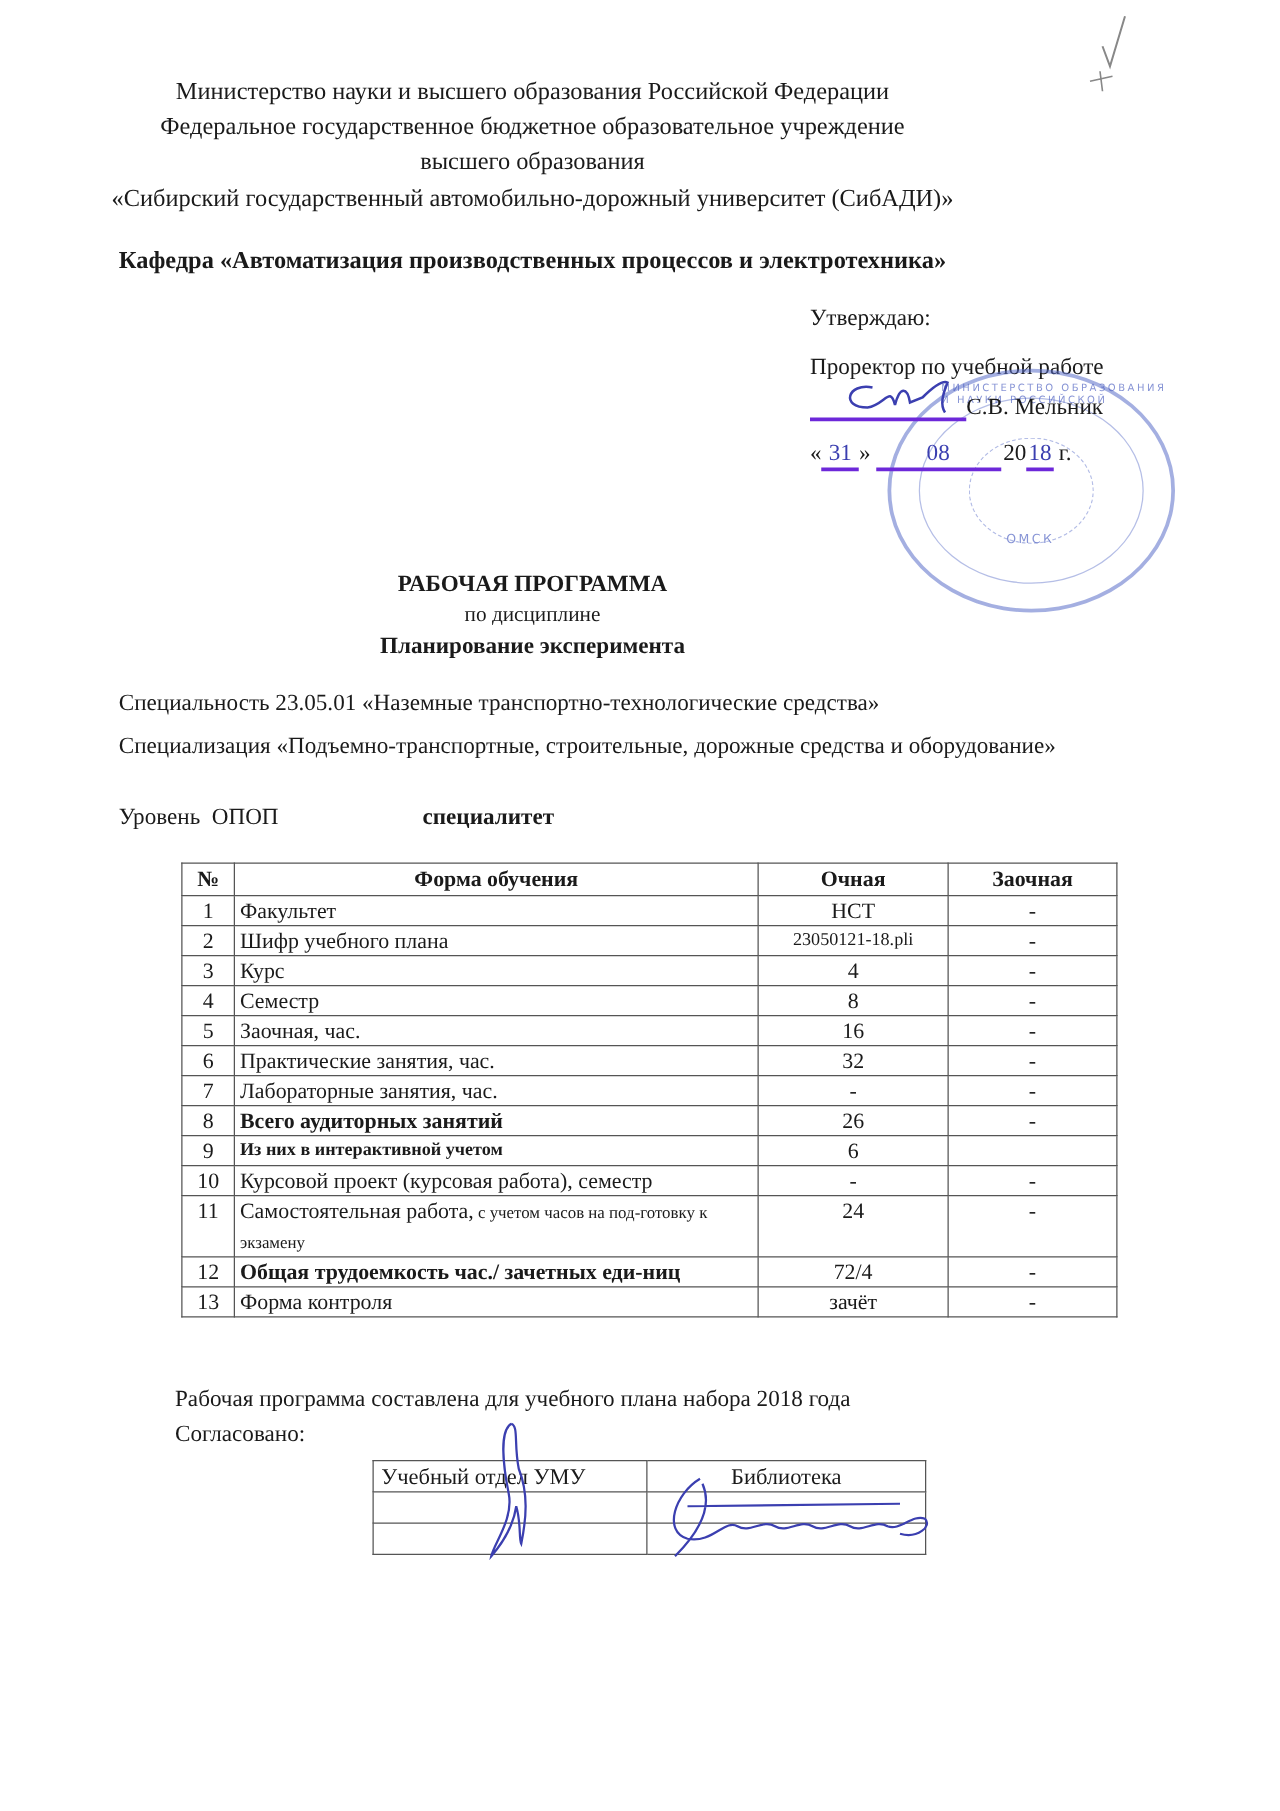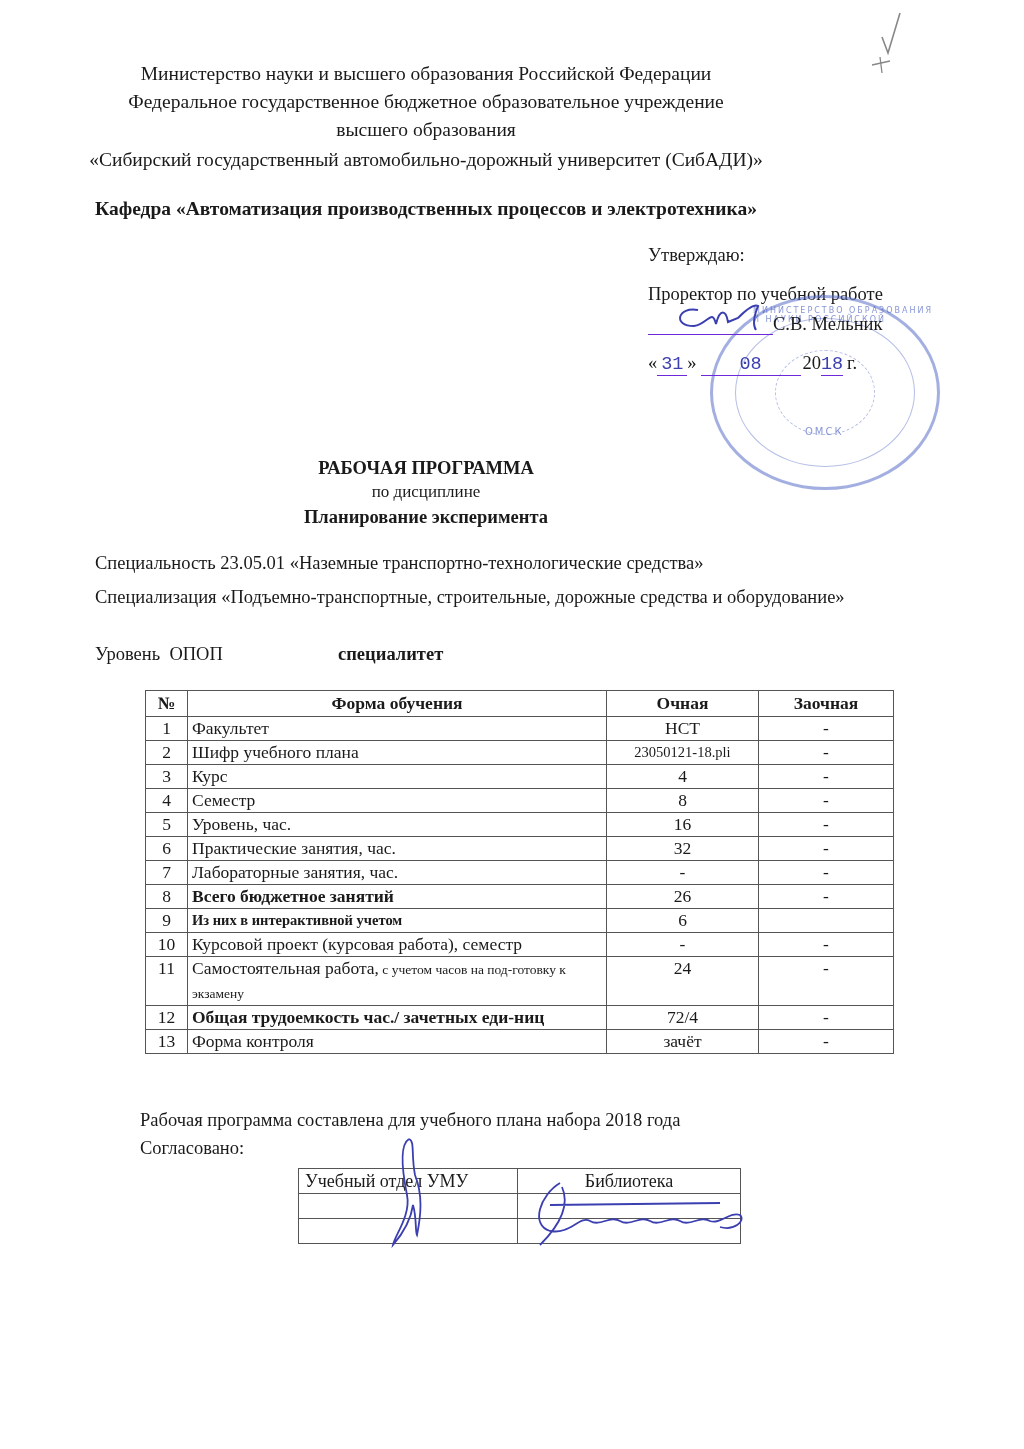--- a/index.html
+++ b/index.html
@@ -3,21 +3,21 @@
 <meta charset="utf-8">
 <style>
   html, body { margin: 0; padding: 0; background: #ffffff; }
   body { width: 1024px; height: 1449px; position: relative; overflow: hidden;
          font-family: "Liberation Serif", "DejaVu Serif", serif; color: #1a1a1a; }
   .abs { position: absolute; }
   .center { text-align: center; left: 0; width: 852px; }
   .hdr { font-size: 19.5px; line-height: 24px; }
   .bold { font-weight: bold; }
   .t18 { font-size: 18.5px; }
-  .line-under { display: inline-block; border-bottom: 1px solid #6d28d9; font-family: Liberation Mono, monospace; }
+  .line-under { display: inline-block; border-bottom: 3px solid #6d28d9; }
 
   
   table.main { position: absolute; left: 145px; top: 690px; border-collapse: collapse;
                font-size: 17.5px; table-layout: fixed; }
   table.main td, table.main th { border: 1px solid #555; padding: 0 4px; vertical-align: top; }
   table.main th { font-weight: bold; height: 25px; line-height: 25px; }
   table.main td { height: 23px; line-height: 23px; }
   table.main td.num { text-align: center; padding: 0 2px; }
   table.main td.c { text-align: center; }
   table.main td.small { font-size: 14.5px; }
@@ -119,39 +119,39 @@
       <td class="c">-</td>
     </tr>
     <tr>
       <td class="num">4</td>
       <td>Семестр</td>
       <td class="c">8</td>
       <td class="c">-</td>
     </tr>
     <tr>
       <td class="num">5</td>
-      <td>Уровень, час.</td>
+      <td>Заочная, час.</td>
       <td class="c">16</td>
       <td class="c">-</td>
     </tr>
     <tr>
       <td class="num">6</td>
       <td>Практические занятия, час.</td>
       <td class="c">32</td>
       <td class="c">-</td>
     </tr>
     <tr>
       <td class="num">7</td>
       <td>Лабораторные занятия, час.</td>
       <td class="c">-</td>
       <td class="c">-</td>
     </tr>
     <tr>
       <td class="num">8</td>
-      <td class="bold">Всего бюджетное занятий</td>
+      <td class="bold">Всего аудиторных занятий</td>
       <td class="c">26</td>
       <td class="c">-</td>
     </tr>
     <tr>
       <td class="num">9</td>
       <td class="bold small">Из них в интерактивной учетом</td>
       <td class="c">6</td>
       <td class="c"></td>
     </tr>
     <tr>

